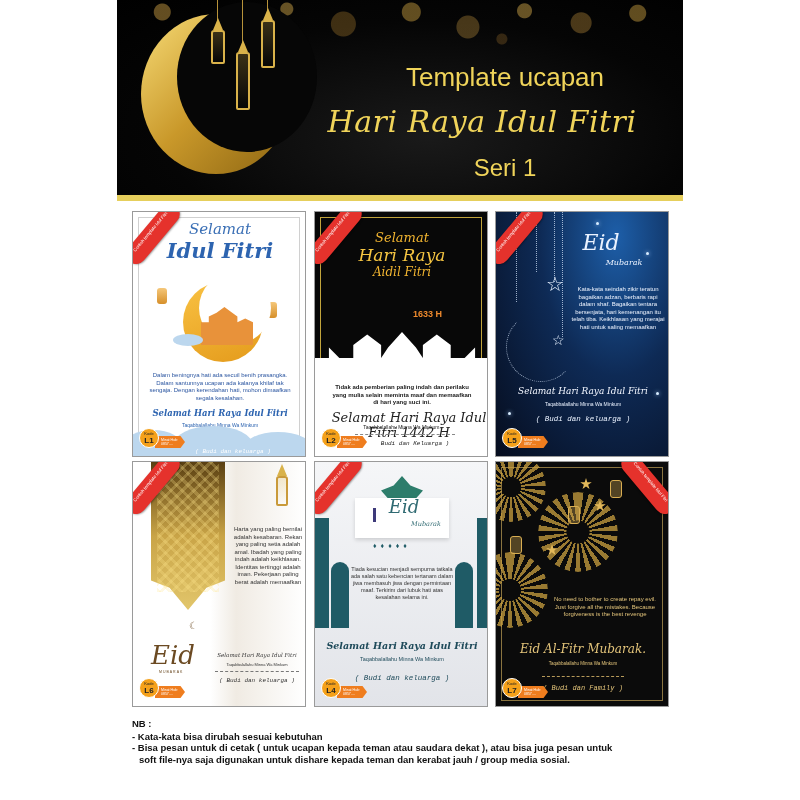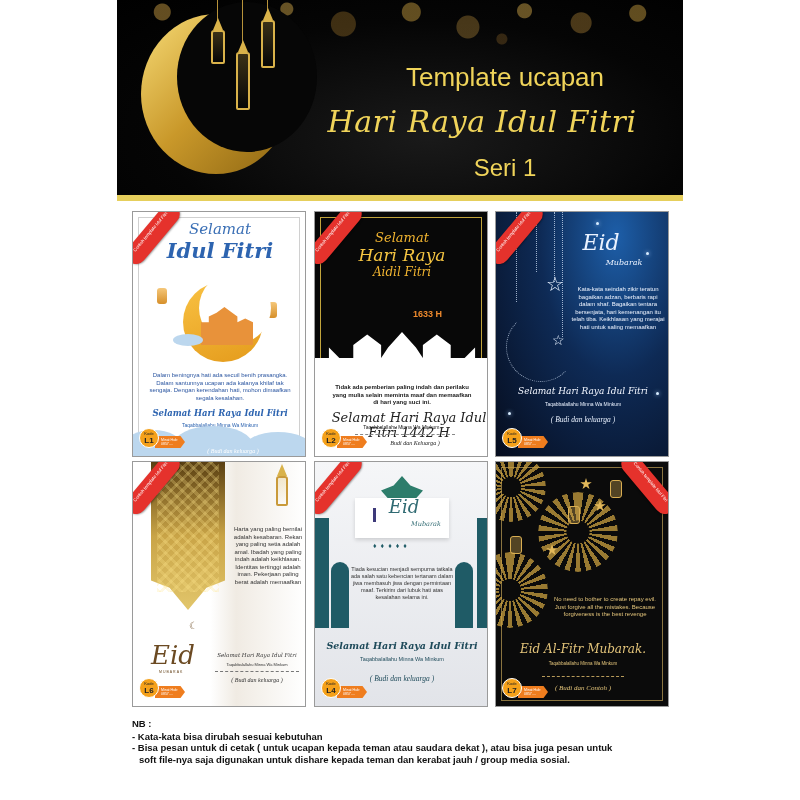--- a/index.html
+++ b/index.html
@@ -80,21 +80,21 @@
   .badge-kode { font-size: 4px; line-height: 4px; }
   .badge-code { font-size: 8px; line-height: 9px; font-weight: bold; }
   .badge-tag {
     margin-left: -4px; height: 12px; width: 30px; background: #ef7d1e; color: #fff;
     font-size: 3.5px; line-height: 4px; padding: 2px 2px 0 6px;
     clip-path: polygon(0 0, 85% 0, 100% 50%, 85% 100%, 0 100%);
   }
   .body-text { position: absolute; text-align: center; font-size: 6px; line-height: 7.5px; }
   .script { position: absolute; text-align: center; font-family: "DejaVu Serif", serif; font-style: italic; }
   .sub { position: absolute; text-align: center; font-size: 5px; }
-  .sign { position: absolute; text-align: center; font-family: Liberation Serif, serif; font-style: italic; font-size: 6px; }
+  .sign { position: absolute; text-align: center; font-family: Liberation Mono, monospace; font-style: italic; font-size: 6px; }
   .dash { position: absolute; border-top: 1px dashed; }
 
   
   #card-l1 { left: 132px; top: 211px; background: #ffffff; }
   #card-l1 .inner-border { border-color: #d0d0d0; }
   .l1-moon { position: absolute; left: 50px; top: 70px; width: 80px; height: 80px; border-radius: 50%;
     background: linear-gradient(160deg, #f9c243, #e49b1c); }
   .l1-moon-cut { position: absolute; left: 66px; top: 60px; width: 72px; height: 72px; border-radius: 50%; background: #fff; }
   .l1-mosque { position: absolute; left: 68px; top: 95px; width: 52px; height: 38px; background: #e8923a;
     clip-path: polygon(0 100%, 0 40%, 15% 40%, 15% 25%, 30% 15%, 45% 0, 60% 15%, 70% 25%, 70% 40%, 85% 30%, 100% 40%, 100% 100%); }
@@ -307,21 +307,21 @@
   <div class="l7-star" style="left:84px;top:16px;"></div>
   <div class="l7-star" style="left:98px;top:38px;"></div>
   <div class="l7-star" style="left:50px;top:82px;"></div>
   <div class="l7-lantern" style="left:72px;top:44px;"></div>
   <div class="l7-lantern" style="left:14px;top:74px;"></div>
   <div class="l7-lantern" style="left:114px;top:18px;"></div>
   <div class="body-text" style="left:52px;top:134px;width:114px;color:#e3c47a;font-size:6px;">No need to bother to create repay evil. Just forgive all the mistakes. Because forgiveness is the best revenge</div>
   <div class="script" style="left:0;top:180px;width:174px;font-size:12px;color:#e3c47a;">Eid Al-Fitr Mubarak.</div>
   <div class="sub" style="left:0;top:199px;width:174px;color:#e3c47a;font-size:4.5px;">Taqabbalallahu Minna Wa Minkum</div>
   <div class="dash" style="left:46px;top:214px;width:82px;border-color:#b89b5a;"></div>
-  <div class="sign" style="left:37px;top:222px;width:100px;color:#e3c47a;font-size:7px;">( Budi dan Contoh )</div>
+  <div class="sign" style="left:37px;top:222px;width:100px;color:#e3c47a;font-size:7px;">( Budi dan Family )</div>
   <div class="ribbon right">Contoh template Idul Fitri</div>
   <div class="badge">
     <div class="badge-circle">
         <span class="badge-kode">Kode</span>
         <span class="badge-code">L7</span>
       </div>
     <div class="badge-tag">Minat Hub: 0857....</div>
   </div>
 </div>
 

